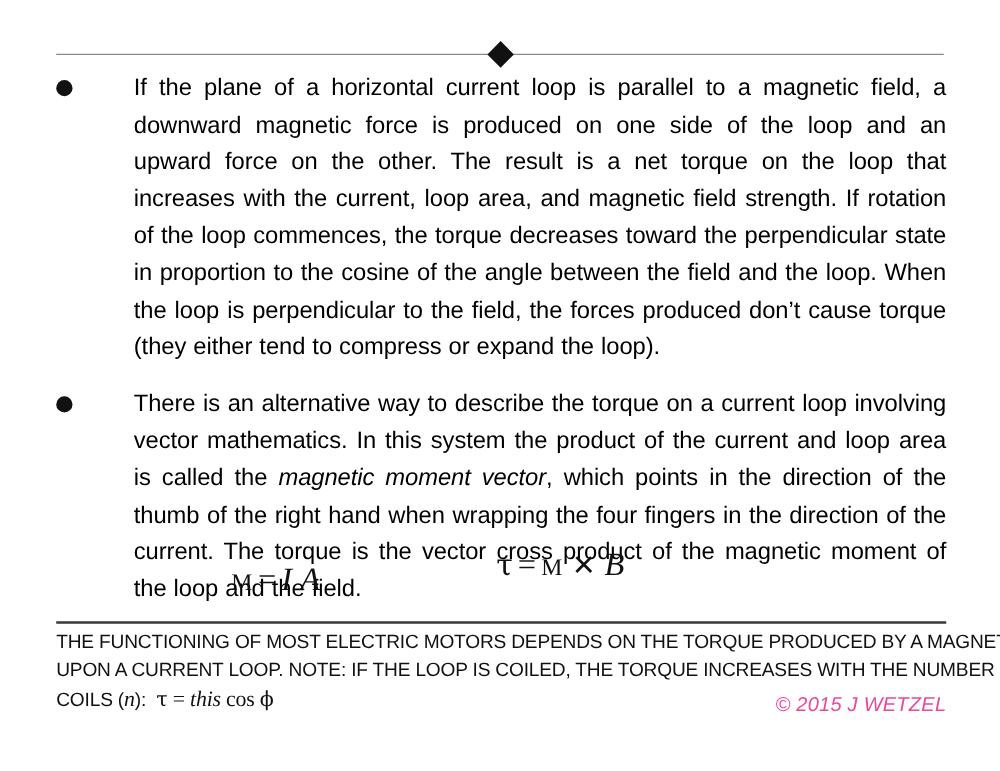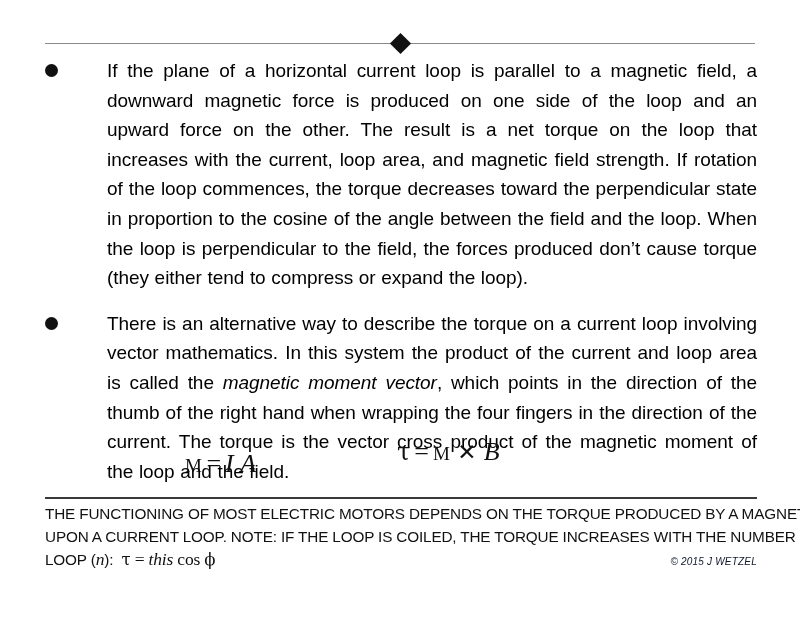--- a/index.html
+++ b/index.html
@@ -164,23 +164,23 @@
     font-size: 16.5px;
   }
   .footer-line .fphi {
     font-family: "DejaVu Serif", serif;
     font-size: 16.5px;
   }
   .copyright {
     position: absolute;
     right: 43px;
     top: 556px;
-    font-size: 10px;
-    font-style: italic;
-    color: #0f172a;
+    font-size: 16px;
+    font-style: italic;
+    color: #ec4899;
     letter-spacing: 0.2px;
     white-space: nowrap;
   }
 </style>
 </head>
 <body>
 
 <div class="page">
 
   <div class="top-ornament">
@@ -221,19 +221,19 @@
     </div>
 
   </div>
 
   <div class="footer-rule"></div>
 
   <div class="footer">
     <div class="footer-line">THE FUNCTIONING OF MOST ELECTRIC MOTORS DEPENDS ON THE TORQUE PRODUCED BY A MAGNETIC FIELD</div>
     <div class="footer-line">UPON A CURRENT LOOP.  NOTE: IF THE LOOP IS COILED, THE TORQUE INCREASES WITH THE NUMBER OF</div>
     <div class="footer-line">
-      <span>LOOP (</span><span class="fmath-i">n</span><span>):</span>&nbsp;&nbsp;<span class="ftau">τ</span>&nbsp;<span class="fmath">=</span>&nbsp;<span class="fmath-i">this</span>&nbsp;<span class="fmath">cos</span>&nbsp;<span class="fphi">ϕ</span>
+      <span>COILS (</span><span class="fmath-i">n</span><span>):</span>&nbsp;&nbsp;<span class="ftau">τ</span>&nbsp;<span class="fmath">=</span>&nbsp;<span class="fmath-i">this</span>&nbsp;<span class="fmath">cos</span>&nbsp;<span class="fphi">ϕ</span>
     </div>
   </div>
 
   <div class="copyright">© 2015 J WETZEL</div>
 
 </div>
 
 </body></html>

